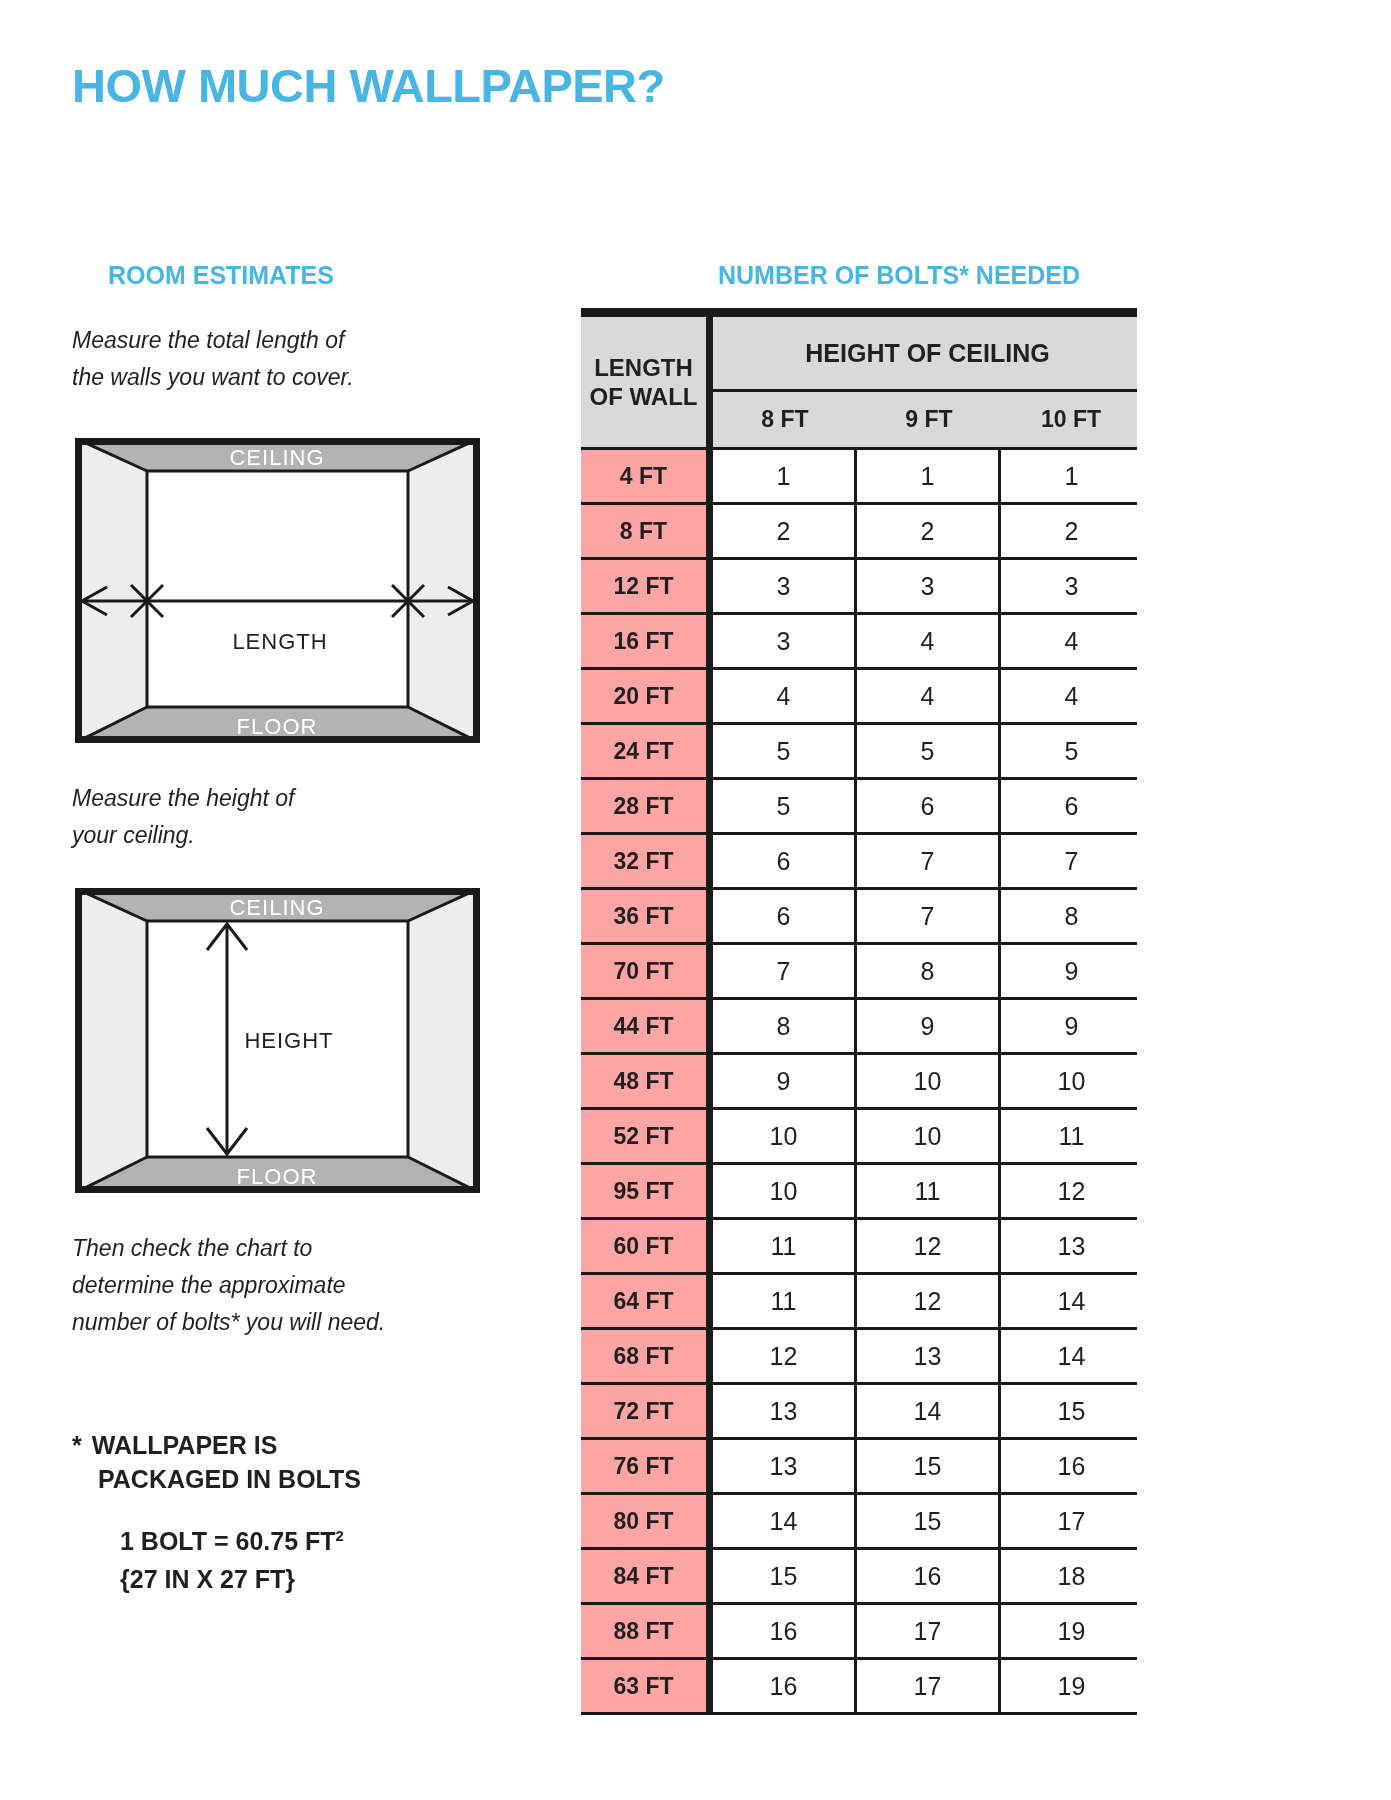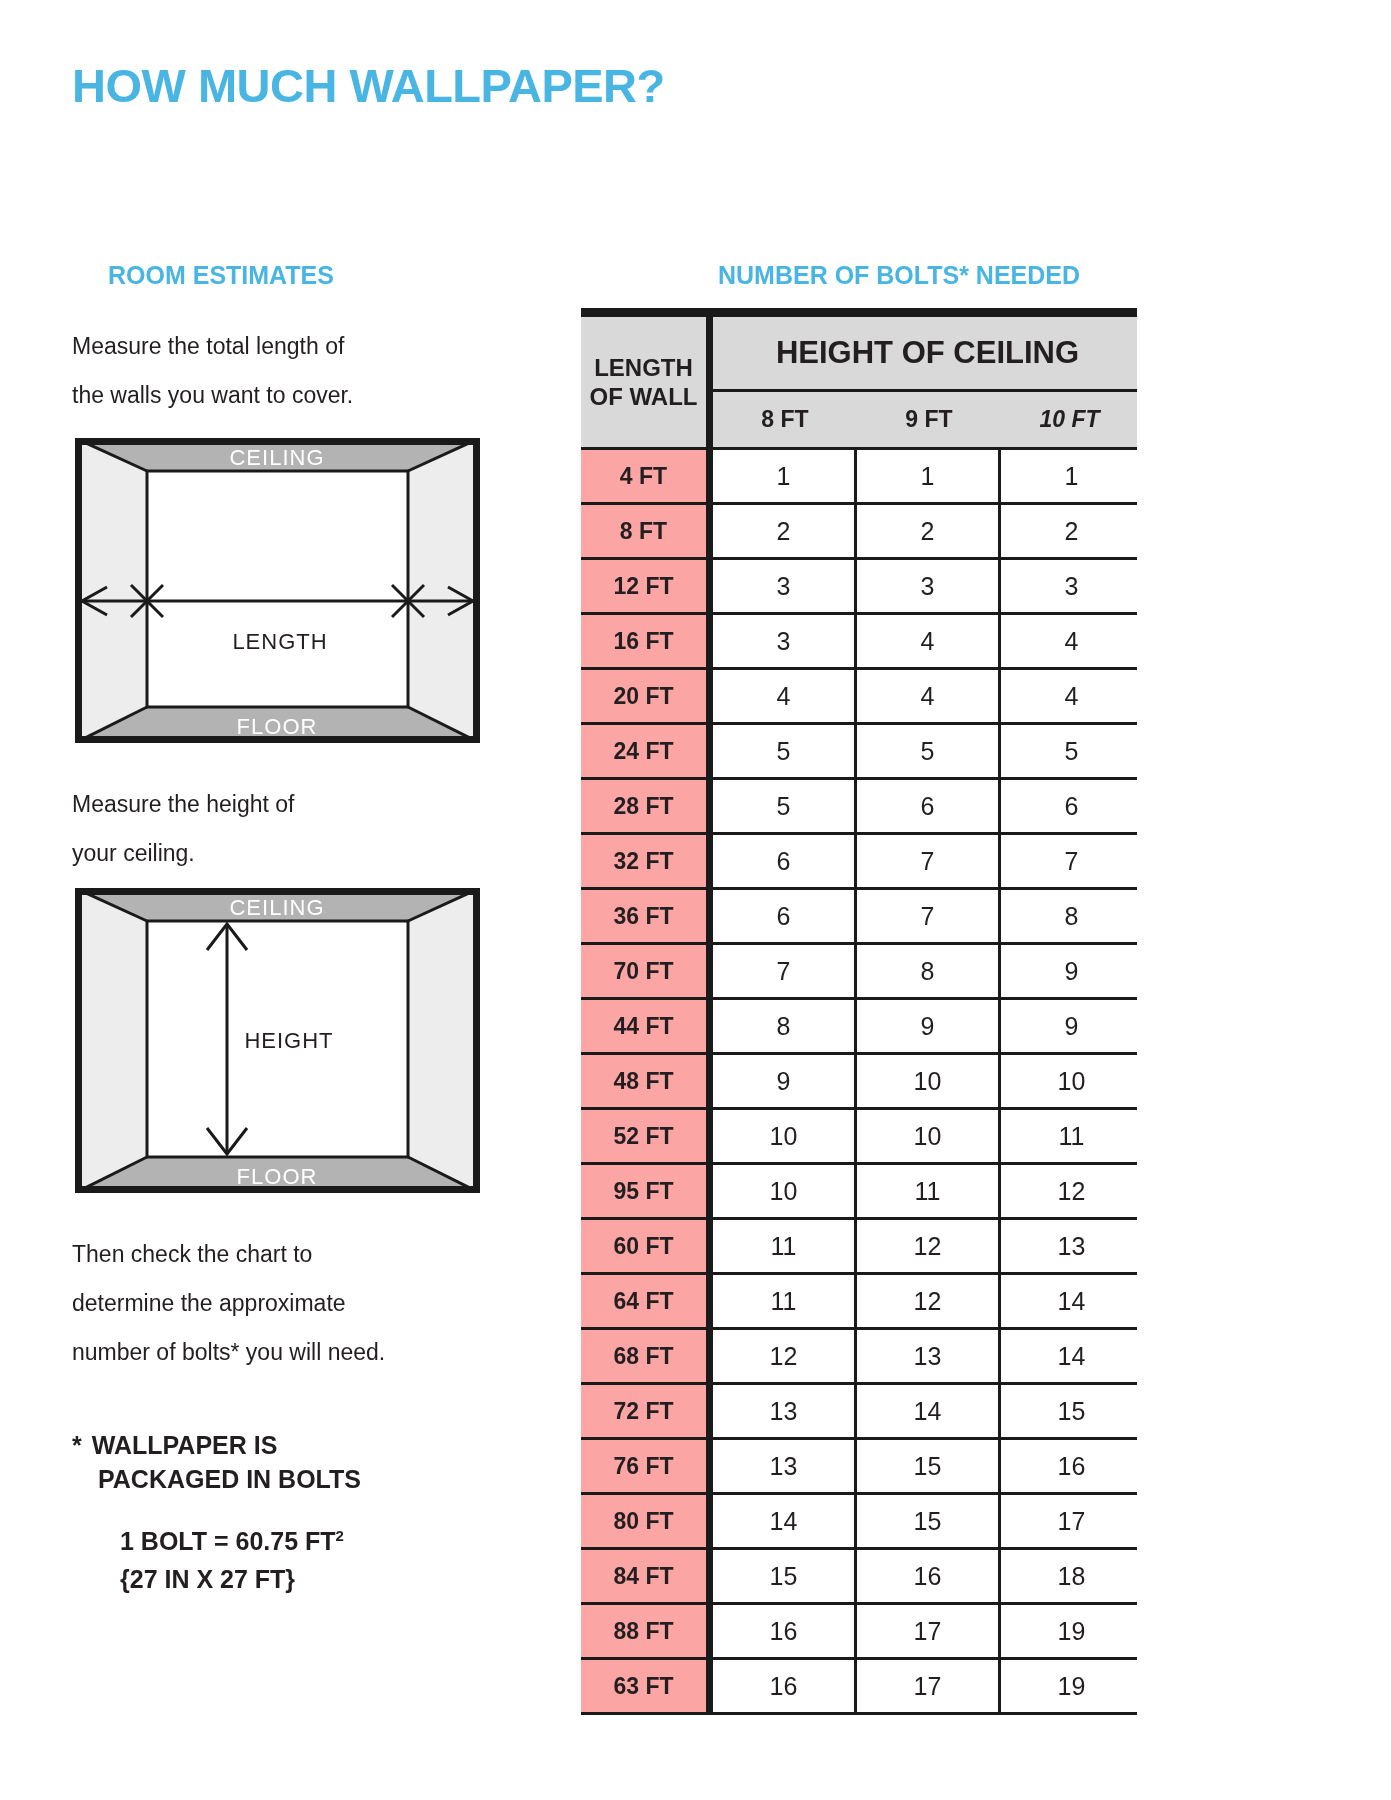--- a/index.html
+++ b/index.html
@@ -7,21 +7,21 @@
     position:relative;width:1137px;height:1800px;background:#ffffff;
     font-family:"Liberation Sans","DejaVu Sans",sans-serif;color:#231f20;overflow:hidden;
   }
   .page-title{
     position:absolute;left:72px;top:62px;font-size:47px;font-weight:bold;
     color:#48b5e2;letter-spacing:-0.5px;line-height:1;
   }
   .sec-head{position:absolute;font-size:25px;font-weight:bold;color:#48b5e2;line-height:1.1;margin-left:36px;}
   .sec-head.left-head{left:72px;top:262px;}
   .sec-head.table-head{left:581px;top:262px;width:564px;text-align:center;}
-  .para{position:absolute;left:72px;font-size:23px;line-height:49px;white-space:pre-line;}
+  .para{position:absolute;left:72px;font-size:23px;line-height:37px;white-space:pre-line;font-style:italic;}
   .para.p-length{top:322px;}
   .para.p-height{top:780px;}
   .para.p-chart{top:1230px;}
   .note{position:absolute;left:72px;top:1428px;font-size:25px;font-weight:bold;line-height:34px;}
   .note .note-star{display:inline-block;margin-right:10px;}
   .note .note-line2{padding-left:26px;}
   .bolt-spec{position:absolute;left:72px;top:1524px;font-size:25px;font-weight:bold;line-height:34px;margin-left:48px;}
   .bolt-spec .sup{font-size:15px;position:relative;top:-9px;}
   .diagram{position:absolute;left:75px;}
   .diagram.d1{top:438px;}
@@ -39,24 +39,24 @@
   .bolts-grid > div{box-sizing:border-box;display:flex;align-items:center;justify-content:center;}
   .hcell{background:#d9d9d9;font-weight:bold;}
   .h-corner{
     grid-column:1;grid-row:1/3;
     border-right:7px solid #1a1a1a;border-bottom:3px solid #1a1a1a;
     font-size:24px;line-height:29px;text-align:center;white-space:pre-line;
   }
   .h-span{
     grid-column:2/5;grid-row:1;
     border-bottom:3px solid #1a1a1a;border-right:3px solid #1a1a1a;
-    font-size:31px;
+    font-size:25px;
   }
   .h-col{grid-row:2;border-bottom:3px solid #1a1a1a;font-size:23px;}
-  .h-col.h-col-last{border-right:7px solid #f97316;font-style:italic;}
+  .h-col.h-col-last{border-right:4px solid #f97316;}
   .cell{border-bottom:3px solid #1a1a1a;}
   .label-cell{
     background:#fca5a5;border-right:7px solid #1a1a1a;
     font-weight:bold;font-size:23px;
   }
   .value-cell{background:#ffffff;border-right:3px solid #1a1a1a;font-size:25px;}
 
   
   .svg-room text{font-family:"Liberation Sans","DejaVu Sans",sans-serif;}
 </style>

